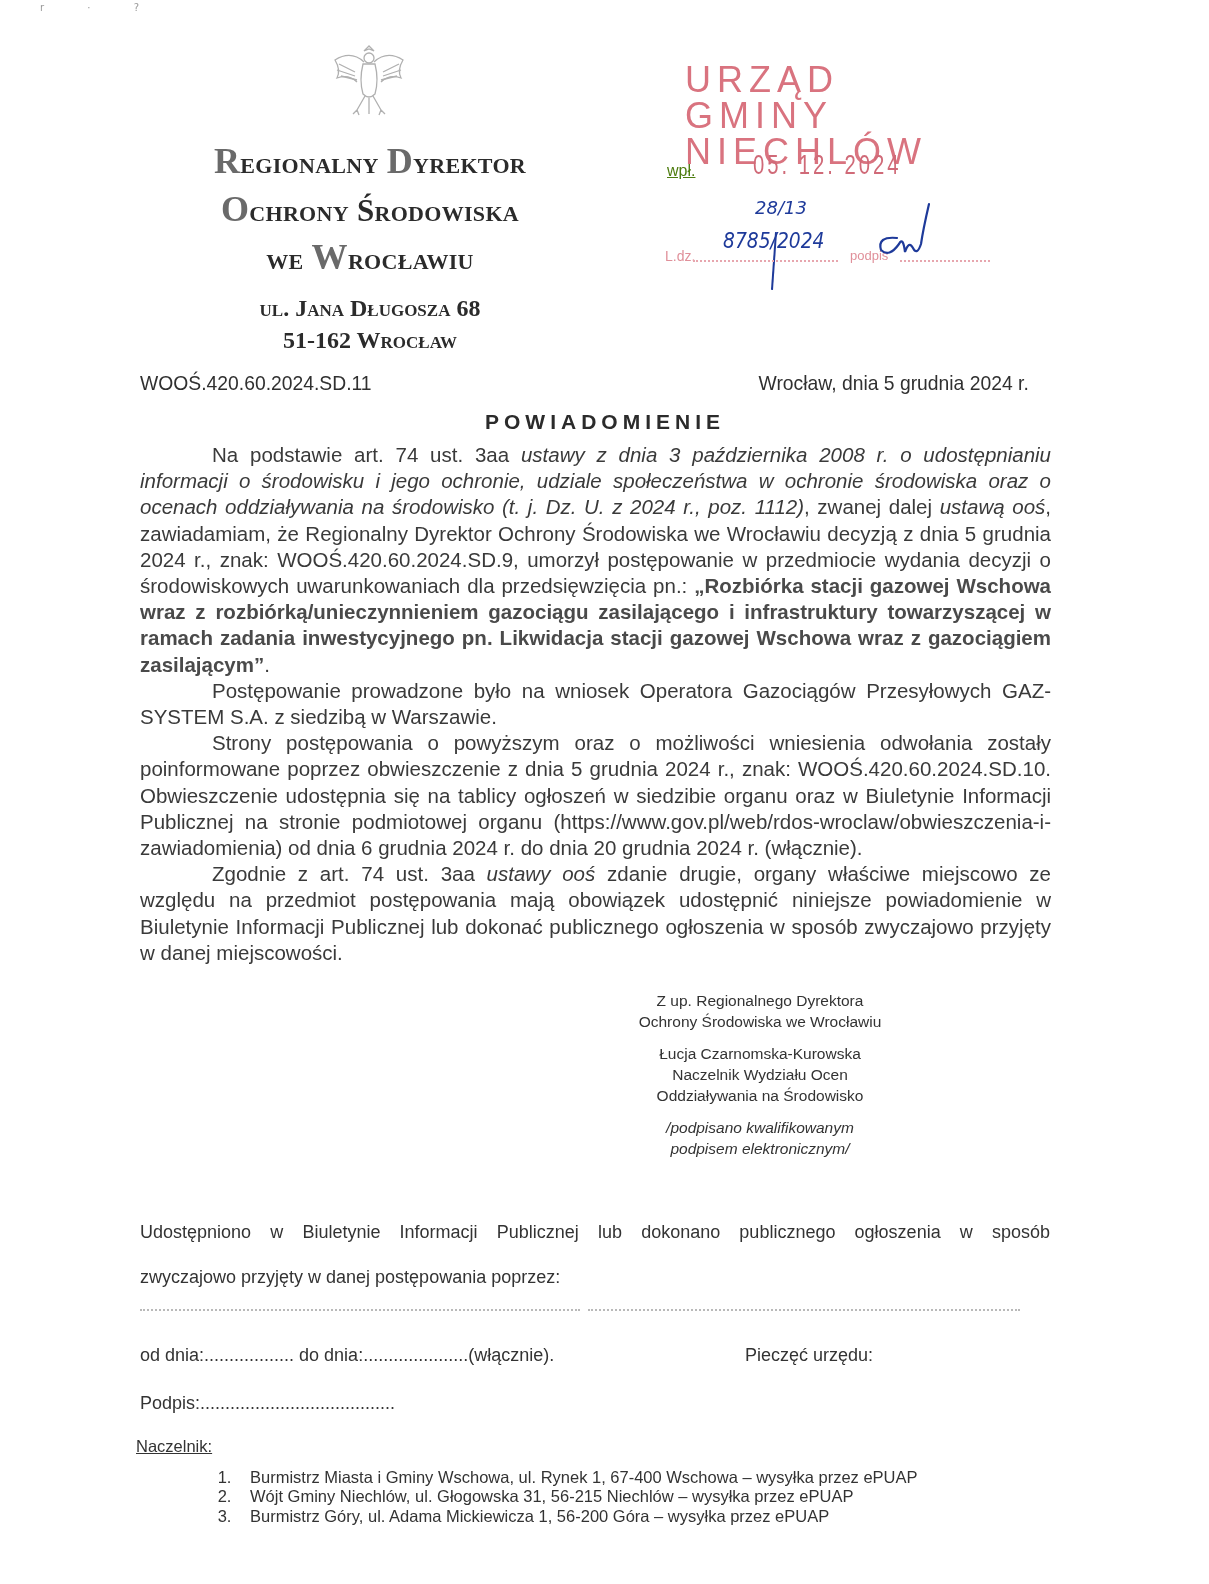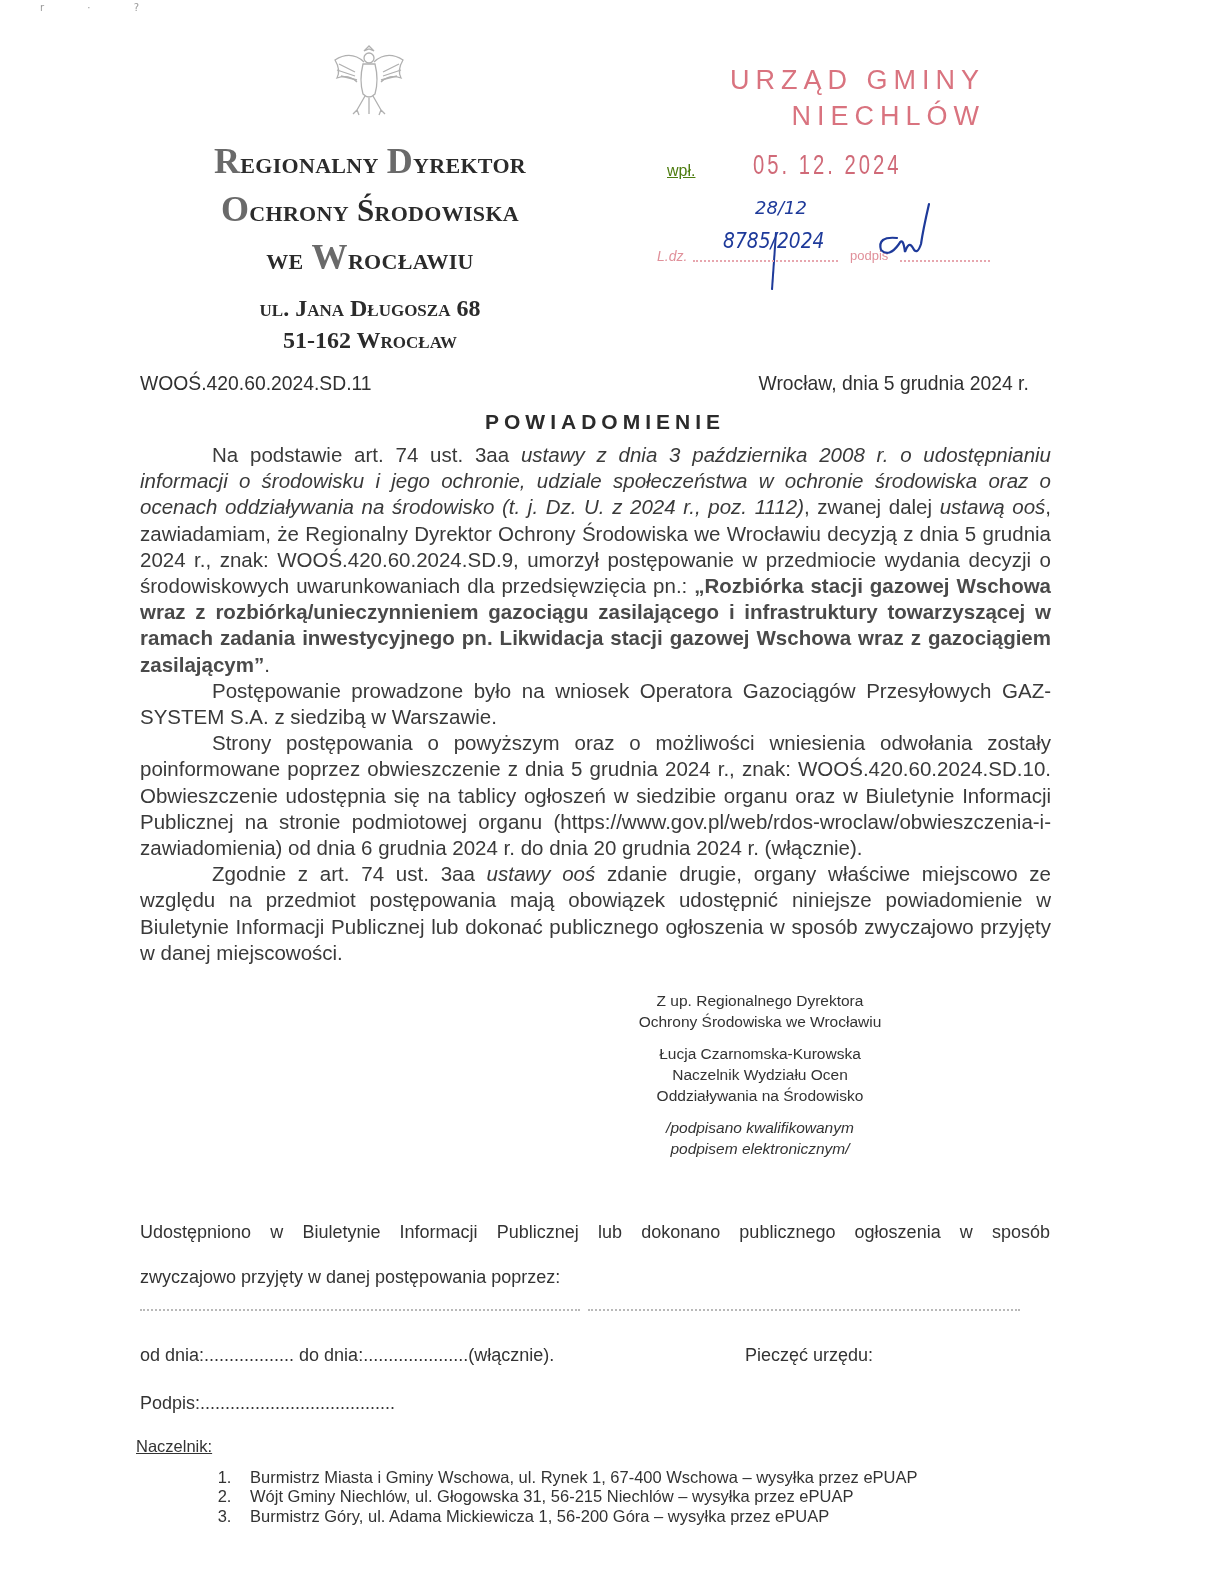--- a/index.html
+++ b/index.html
@@ -11,26 +11,26 @@
     .letterhead { position: absolute; left: 150px; top: 138px; width: 440px; text-align: center;
       font-family: "Liberation Serif", "DejaVu Serif", serif; font-weight: bold; color: #2b2b2b; }
     .lh-line { font-size: 31px; line-height: 46px; font-variant: small-caps; letter-spacing: 0.3px; }
     .lh-line .cap { color: #6a6a6a; font-size: 36px; }
     .lh-addr { font-size: 24px; line-height: 32px; font-variant: small-caps; margin-top: 0; }
     .lh-addr.first { margin-top: 10px; }
 
     
     .stamp { position: absolute; left: 655px; top: 62px; width: 340px; height: 240px;
       font-family: "Liberation Sans", "DejaVu Sans", sans-serif; color: #d9737f; }
-    .stamp-org { position: absolute; left: 30px; top: 0; width: 300px; text-align: right;
-      font-size: 27px; line-height: 36px; letter-spacing: 6px; font-weight: normal; }
+    .stamp-org { position: absolute; left: 30px; top: 0; width: 300px; text-align: left;
+      font-size: 36px; line-height: 36px; letter-spacing: 6px; font-weight: normal; }
     .stamp-wpl-label { position: absolute; left: 12px; top: 100px; font-size: 16px; color: #4d7c0f; text-decoration: underline; }
     .stamp-date { position: absolute; left: 98px; top: 88px; font-size: 27px; letter-spacing: 4px;
       font-family: "Liberation Sans Narrow", "Liberation Sans", sans-serif; transform: scaleX(0.75); transform-origin: left; color: #d06a78; }
-    .stamp-ldz-label { position: absolute; left: 2px; top: 186px; font-size: 14px; color: #e0909a; font-style: italic; }
+    .stamp-ldz-label { position: absolute; left: 10px; top: 186px; font-size: 14px; color: #e0909a; }
     .stamp-dots1 { position: absolute; left: 38px; top: 198px; width: 145px; border-bottom: 2px dotted #e7a6ae; }
     .stamp-podpis-label { position: absolute; left: 195px; top: 186px; font-size: 13px; color: #e0909a; }
     .stamp-dots2 { position: absolute; left: 245px; top: 198px; width: 90px; border-bottom: 2px dotted #e7a6ae; }
     .hand { position: absolute; font-family: "DejaVu Sans", sans-serif; color: #1e3a9a; font-style: italic; }
     .hand-top { left: 100px; top: 135px; font-size: 18px; }
     .hand-num { left: 68px; top: 166px; font-size: 22px; transform: scaleX(0.85); transform-origin: left; }
     .hand-line { position: absolute; left: 118px; top: 170px; width: 2px; height: 58px; background: #1e3a9a; transform: rotate(4deg); }
     .signature { position: absolute; left: 212px; top: 138px; width: 80px; height: 60px; }
 
     
@@ -104,21 +104,21 @@
     <div class="lh-addr">51-162 Wrocław</div>
   </div>
 
   <div class="stamp">
     <div class="stamp-org">
       <div>URZĄD GMINY</div>
       <div>NIECHLÓW</div>
     </div>
     <div class="stamp-wpl-label">wpł.</div>
     <div class="stamp-date">05. 12. 2024</div>
-    <div class="hand hand-top">28/12</div>
+    <div class="hand hand-top">28/13</div>
     <div class="hand hand-num">8785/2024</div>
     <div class="hand-line"></div>
     <div class="stamp-ldz-label">L.dz.</div>
     <div class="stamp-dots1"></div>
     <div class="stamp-podpis-label">podpis</div>
     <div class="stamp-dots2"></div>
     <svg class="signature" viewBox="0 0 80 60">
       <path d="M30 38 Q10 36 14 50 Q22 58 32 44 Q36 36 38 52 Q42 40 46 48 Q50 56 54 44 Q56 30 62 4" fill="none" stroke="#1e3a9a" stroke-width="2.2" stroke-linecap="round"></path>
     </svg>
   </div>

